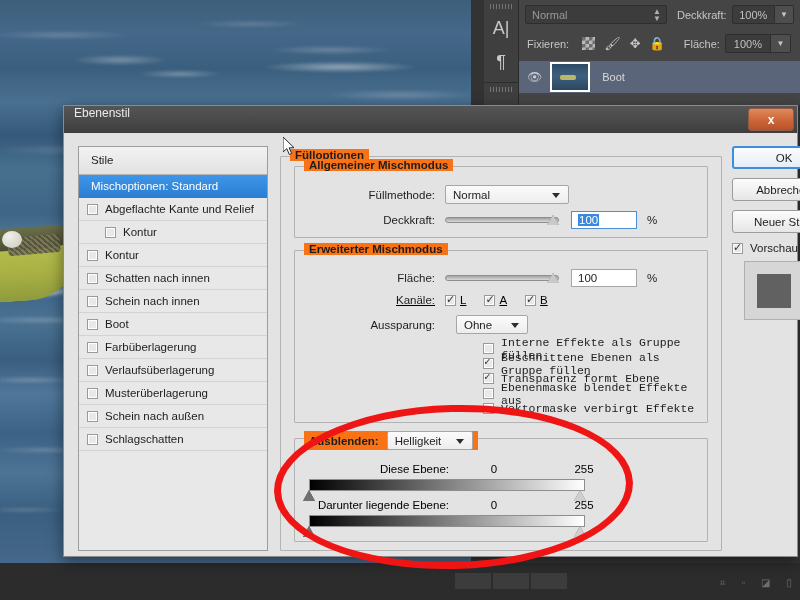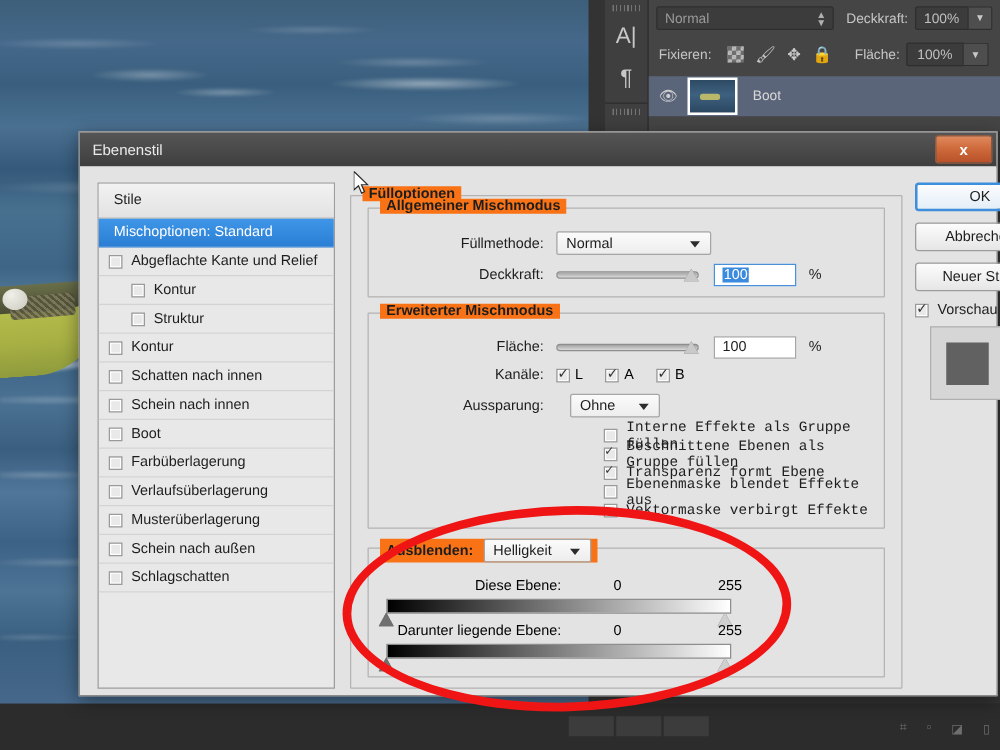--- a/index.html
+++ b/index.html
@@ -181,21 +181,21 @@
   #dialog {
     position:absolute; left:63px; top:105px; width:735px; height:452px;
     background:#e3e3e3;
     border:1px solid #8b8b8b;
     box-shadow: 0 4px 14px rgba(0,0,0,.45);
     box-sizing:border-box;
   }
   #titlebar {
     height:27px;
     background: linear-gradient(180deg,#555555 0%, #4a4a4a 50%, #3e3e3e 100%);
-    display:flex; align-items:center; position:relative;
+    display:flex; align-items:flex-start; position:relative;
     border-bottom:1px solid #2e2e2e;
   }
   #dialog-title {
     color:#eaeaea; font-size:12px; margin-left:10px;
   }
   #close-btn {
     position:absolute; right:3px; top:2px; width:44px; height:21px;
     background: linear-gradient(180deg,#e08a5e 0%, #cf6b3c 45%, #b8512a 100%);
     border:1px solid #8f5b43; border-radius:3px;
     display:flex; align-items:center; justify-content:center;
@@ -433,24 +433,20 @@
             <span>Mischoptionen: Standard</span>
           </div>
           <div class="style-row">
             <span class="cb"></span>
             <span>Abgeflachte Kante und Relief</span>
           </div>
           <div class="style-row indent">
             <span class="cb"></span>
             <span>Kontur</span>
           </div>
-          <div class="style-row indent">
-            <span class="cb"></span>
-            <span>Struktur</span>
-          </div>
           <div class="style-row">
             <span class="cb"></span>
             <span>Kontur</span>
           </div>
           <div class="style-row">
             <span class="cb"></span>
             <span>Schatten nach innen</span>
           </div>
           <div class="style-row">
             <span class="cb"></span>
@@ -519,21 +515,21 @@
         <div class="frm-row" style="left:0; top:18px; width:400px;">
           <span class="frm-label" style="width:140px">Fläche:</span>
           <div class="slider" style="width:114px; margin-left:10px;">
             <div class="track"></div>
             <div class="thumb" style="left:102px"></div>
           </div>
           <div class="numbox" style="width:66px; margin-left:12px;">100</div>
           <span class="pct" style="margin-left:10px;">%</span>
         </div>
 
-        <div class="frm-row" style="left:0; top:43px; width:400px;">
+        <div class="frm-row" style="left:0; top:43px; width:400px;text-decoration:underline;">
           <span class="frm-label" style="width:140px">Kanäle:</span>
           <span id="channels-box" style="display:flex;margin-left:10px">
               <span class="kanal">
                 <span class="cb checked" style="margin-right: 0px;"></span>
                 <span>L</span>
               </span>
               <span class="kanal">
                 <span class="cb checked" style="margin-right: 0px;"></span>
                 <span>A</span>
               </span>

